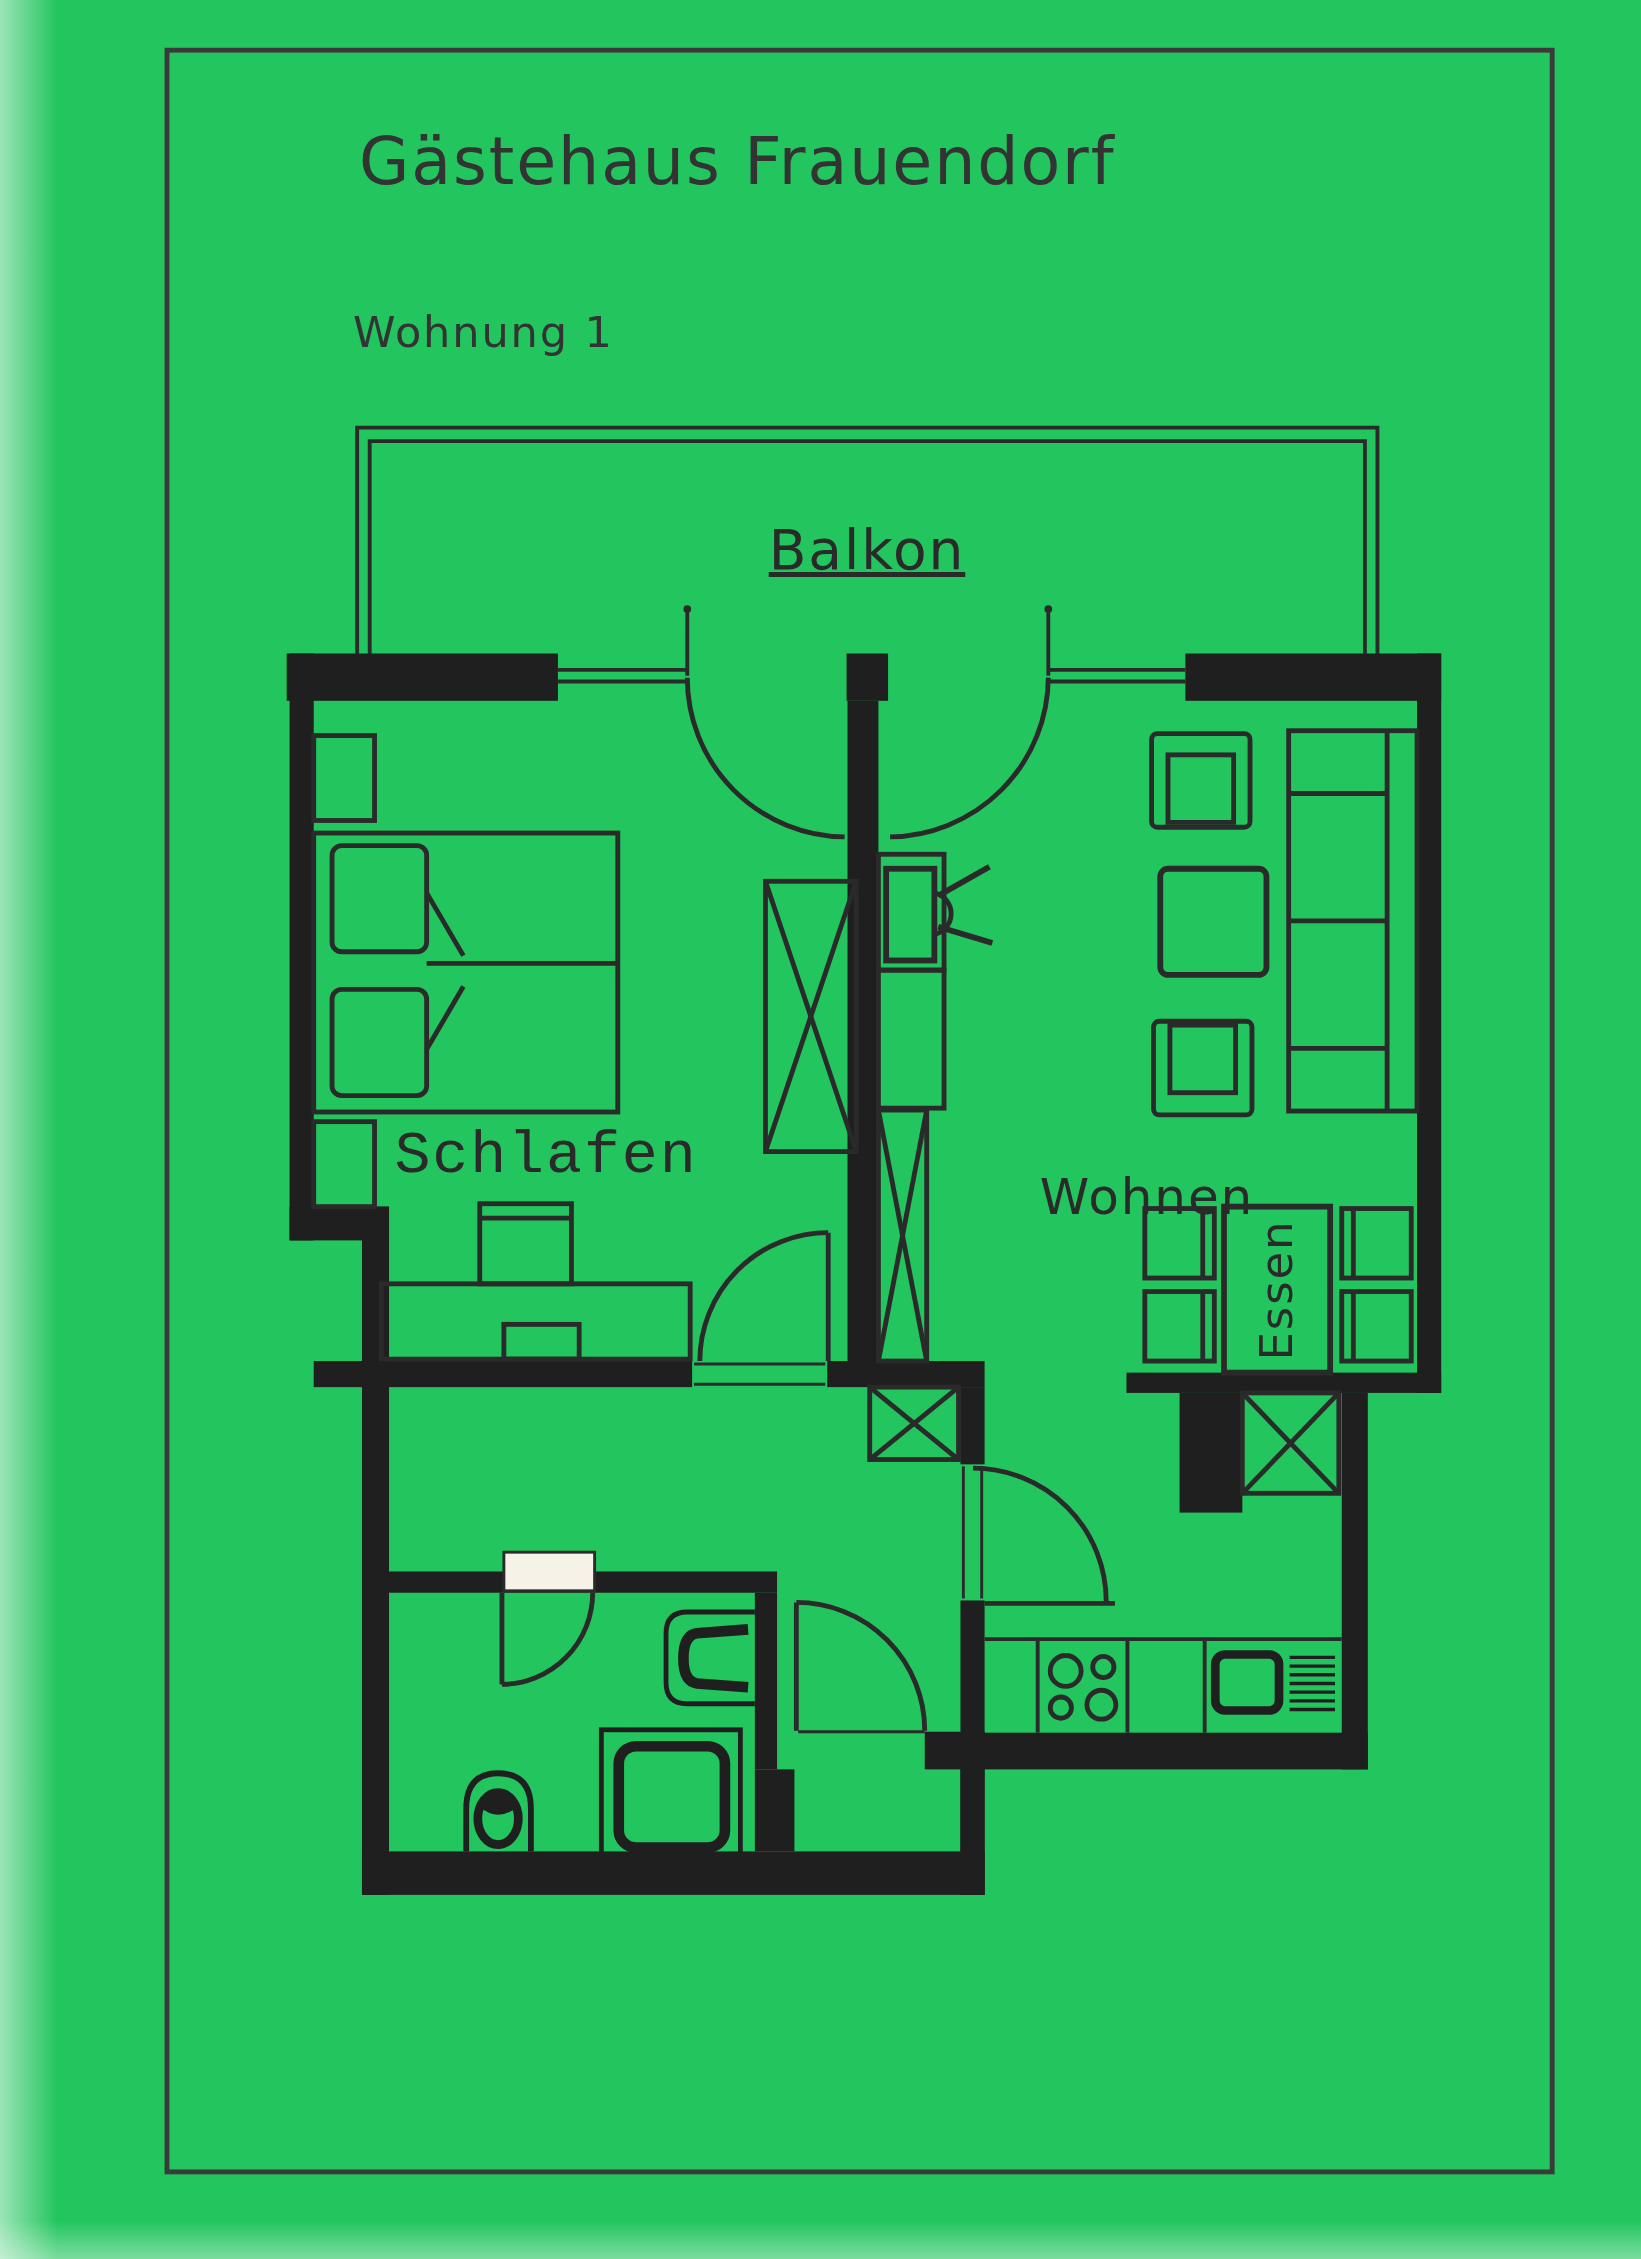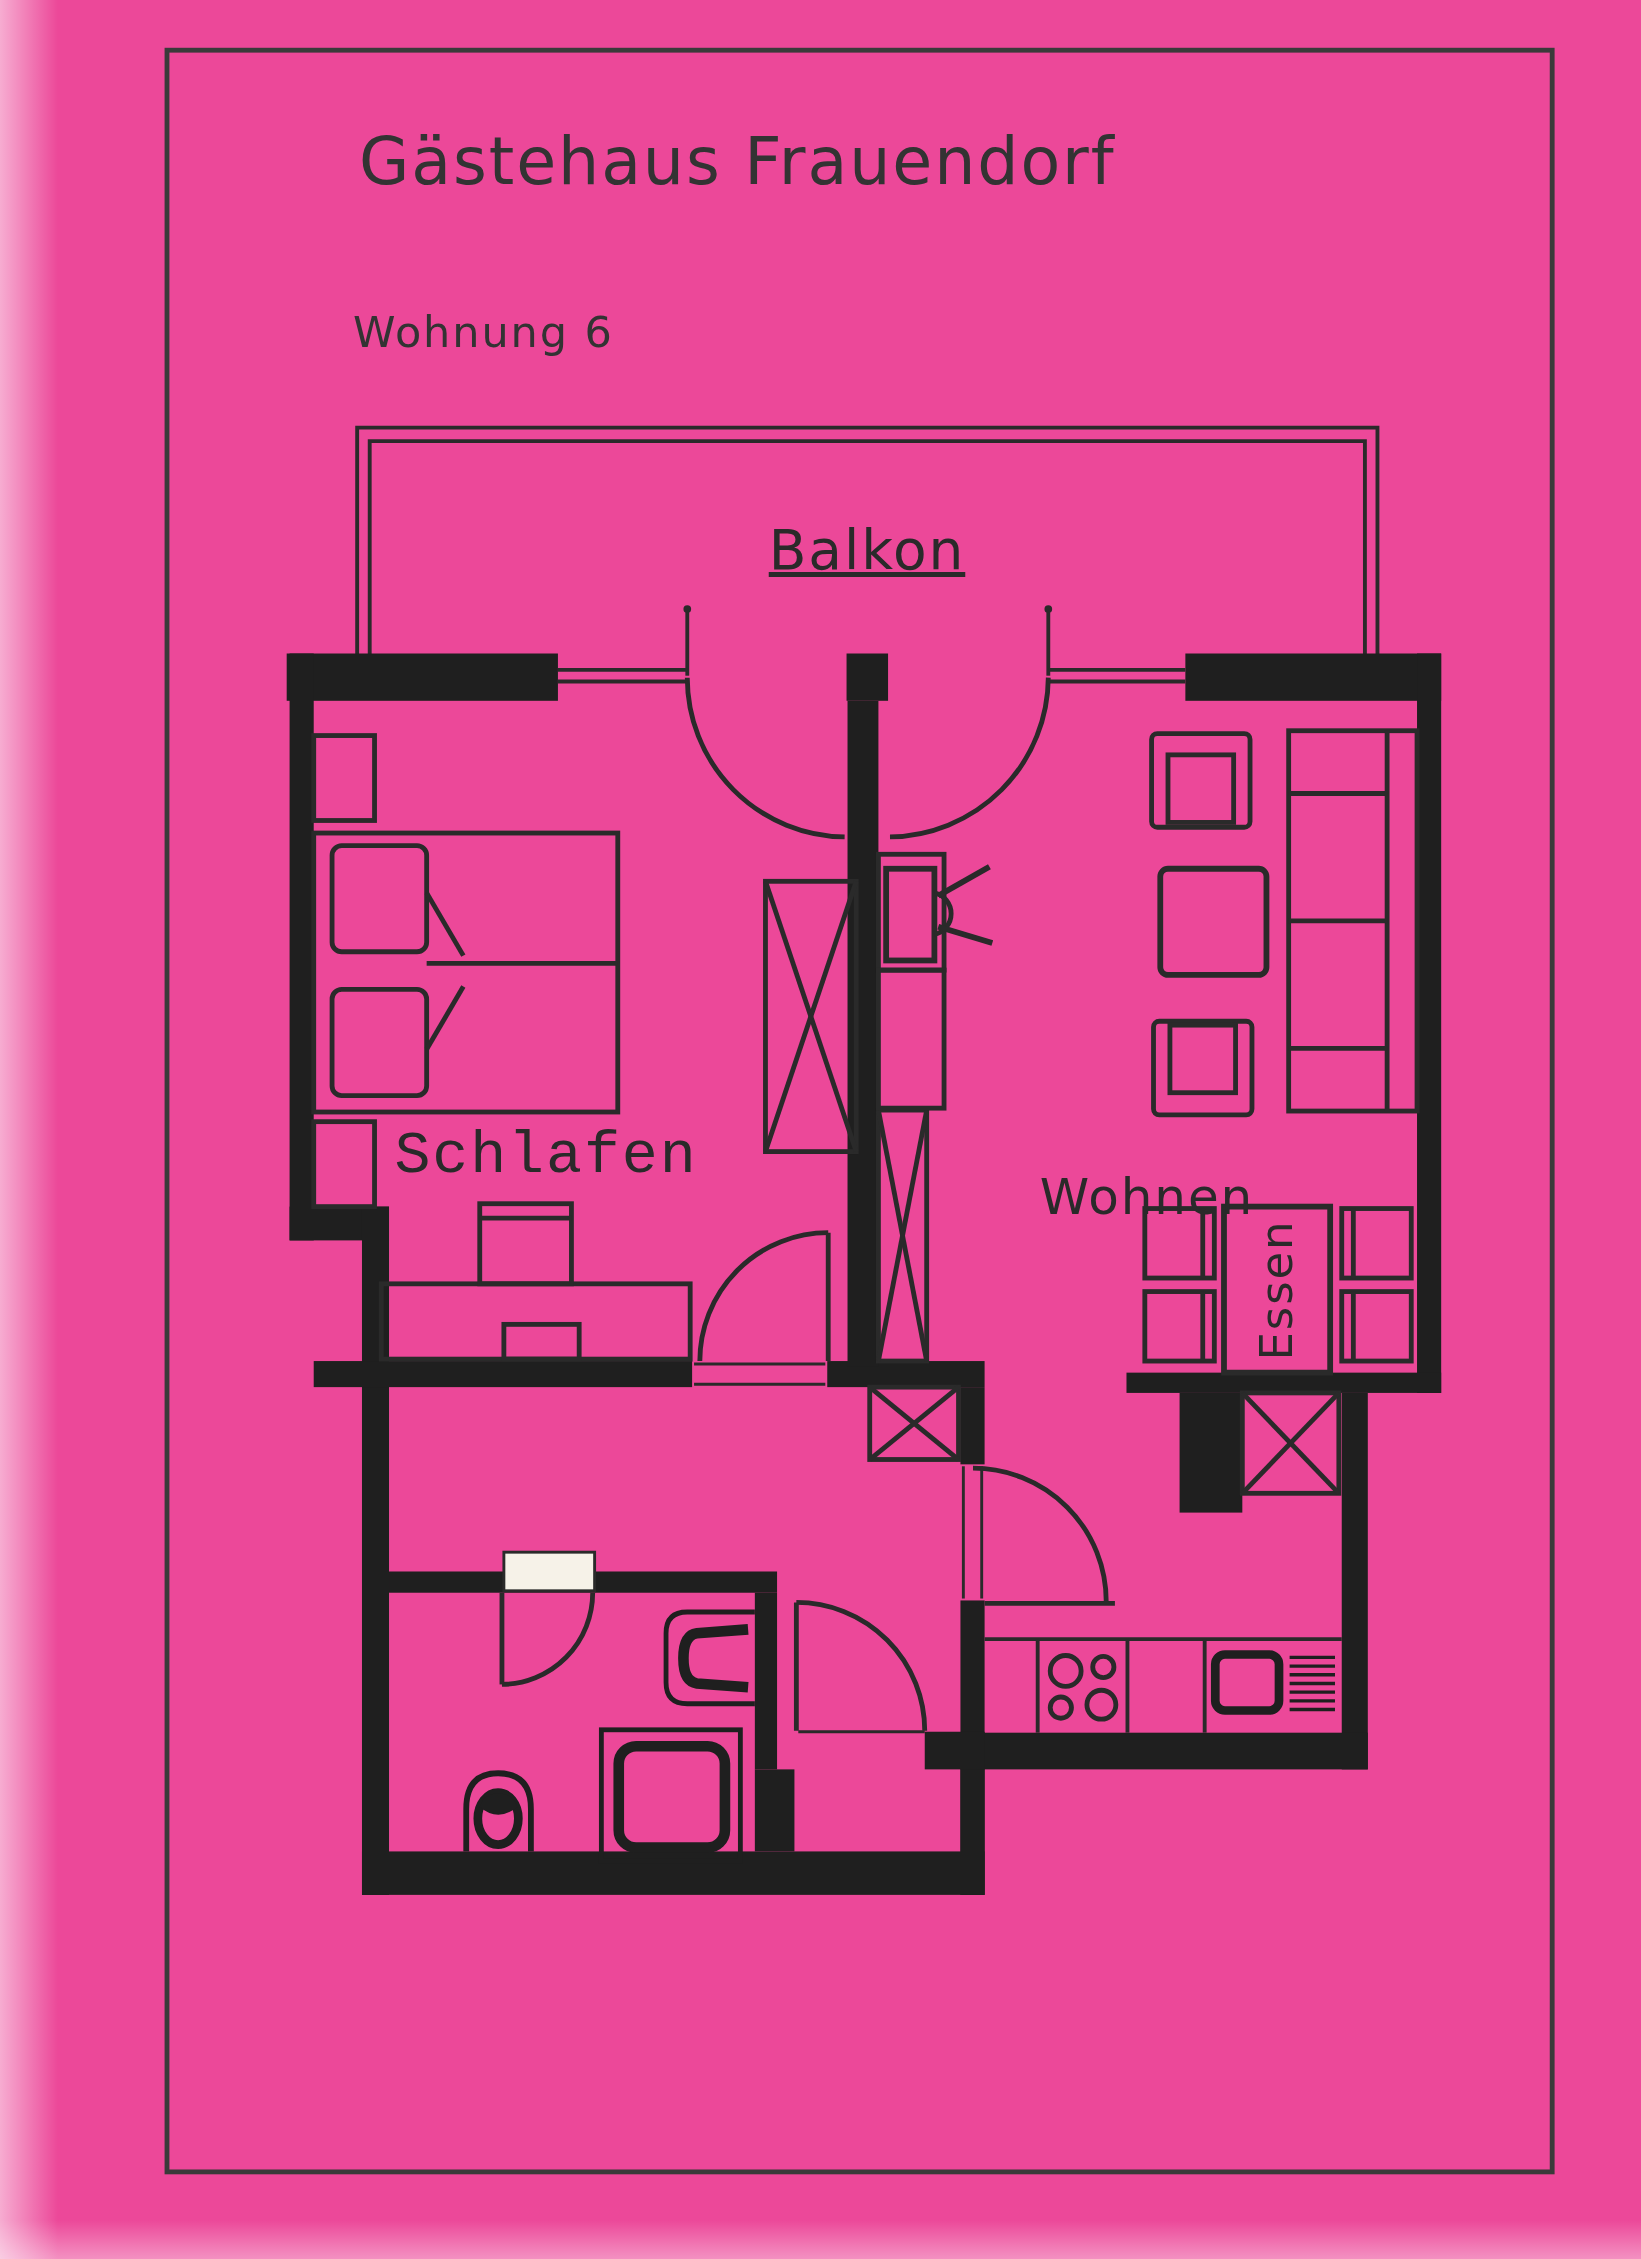--- a/index.html
+++ b/index.html
@@ -1,19 +1,19 @@
 <!DOCTYPE html>
 <html><head>
 <meta charset="utf-8">
 <style>
   html,body{margin:0;padding:0;background:#efece3;}
   #canvas{
     position:relative;
     width:1641px;height:2259px;
-    background:#ec4899;
+    background:#22c55e;
     overflow:hidden;
     font-family:"DejaVu Sans","Liberation Sans",sans-serif;
     color:#1f1f1f;
   }
   
   #canvas:before{content:"";position:absolute;inset:0;
     background:linear-gradient(90deg,rgba(255,255,255,.55) 0,rgba(255,255,255,0) 58px),
                linear-gradient(0deg,rgba(255,255,255,.4) 0,rgba(255,255,255,0) 39px);
     pointer-events:none;}
   svg{position:absolute;inset:0;}
@@ -236,21 +236,21 @@
       <rect x="641" y="1809" width="110" height="105" rx="18" stroke-width="11"></rect>
     </g>
     <g fill="none" stroke="#1f1f1f">
       <path d="M 483 1918 L 483 1874 Q 483 1837 516 1837 Q 550 1837 550 1874 L 550 1918" stroke-width="6"></path>
       <ellipse cx="516" cy="1884" rx="21" ry="27" stroke-width="9"></ellipse>
       <path d="M 497 1872 Q 516 1888 536 1872 Q 532 1858 516 1858 Q 500 1858 497 1872 Z" fill="#1f1f1f" stroke="none"></path>
     </g>
   </svg>
 
   <div class="title">Gästehaus Frauendorf</div>
-  <div class="subtitle">Wohnung 6</div>
+  <div class="subtitle">Wohnung 1</div>
 
   <div class="lbl balkon">Balkon</div>
   <div class="lbl schlafen">Schlafen</div>
   <div class="lbl wohnen">Wohnen</div>
   <div class="lbl essen">Essen</div>
 
 </div>
 
 
 </body></html>

